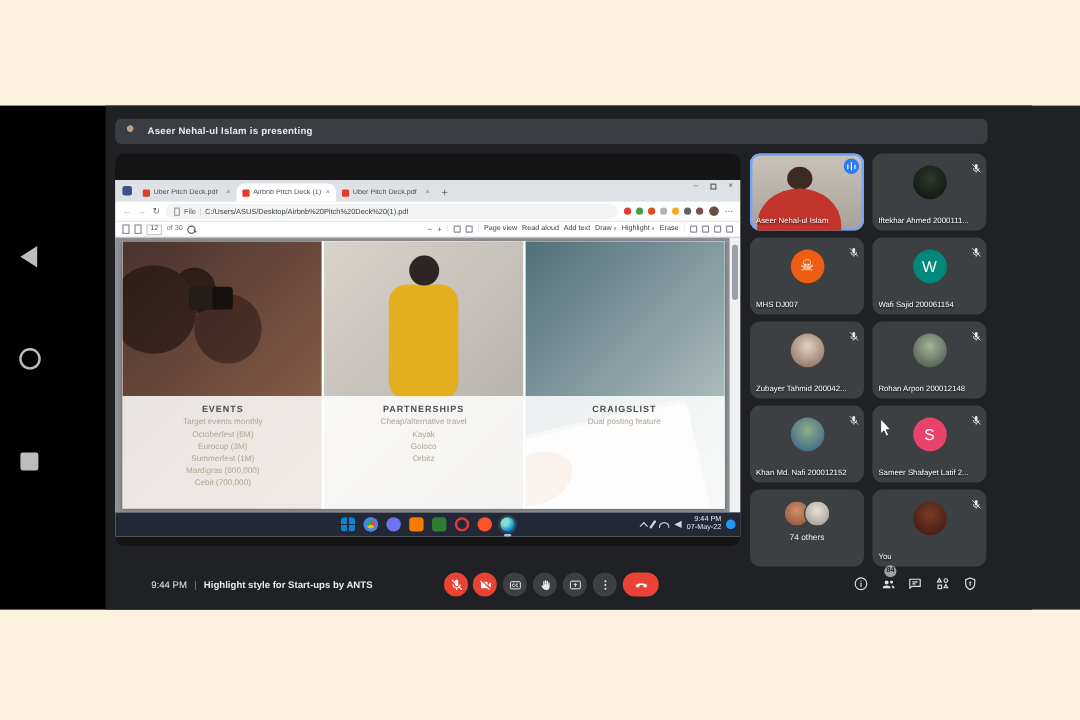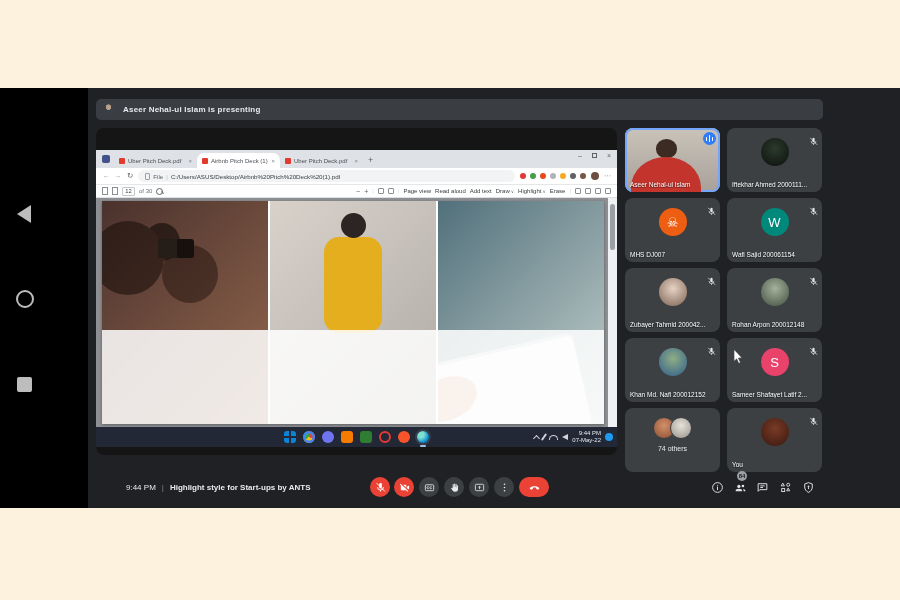--- a/index.html
+++ b/index.html
@@ -251,20 +251,40 @@
           </div>
 
           <div class="pdfarea">
             <div class="slide">
               <div class="slide-photos" id="photos">
                   <div class="photo" style="background: linear-gradient(135deg, rgb(74, 50, 45), rgb(150, 104, 79));"></div>
                   <div class="photo" style="background: linear-gradient(135deg, rgb(216, 210, 203), rgb(174, 170, 163));"></div>
                   <div class="photo" style="background: linear-gradient(135deg, rgb(81, 112, 123), rgb(198, 210, 207));"></div>
                 </div>
               <div class="slide-overlay" id="slideCols">
+                  <div class="s-col">
+                    <div class="s-head">EVENTS</div>
+                    <div class="s-line">Target events monthly</div>
+                    <div class="s-line">Octoberfest (6M)</div>
+                    <div class="s-line">Eurocup (3M)</div>
+                    <div class="s-line">Summerfest (1M)</div>
+                    <div class="s-line">Mardigras (800,000)</div>
+                    <div class="s-line">Cebit (700,000)</div>
+                  </div>
+                  <div class="s-col">
+                    <div class="s-head">PARTNERSHIPS</div>
+                    <div class="s-line">Cheap/alternative travel</div>
+                    <div class="s-line">Kayak</div>
+                    <div class="s-line">Goloco</div>
+                    <div class="s-line">Orbitz</div>
+                  </div>
+                  <div class="s-col">
+                    <div class="s-head">CRAIGSLIST</div>
+                    <div class="s-line">Dual posting feature</div>
+                  </div>
                 </div>
             </div>
             <div class="scrollbar">
               <div class="sb-thumb"></div>
             </div>
           </div>
 
           <div class="taskbar" id="taskbar">
             <span class="tb-app tb-start"></span>
               <span class="tb-app tb-chrome"></span>

